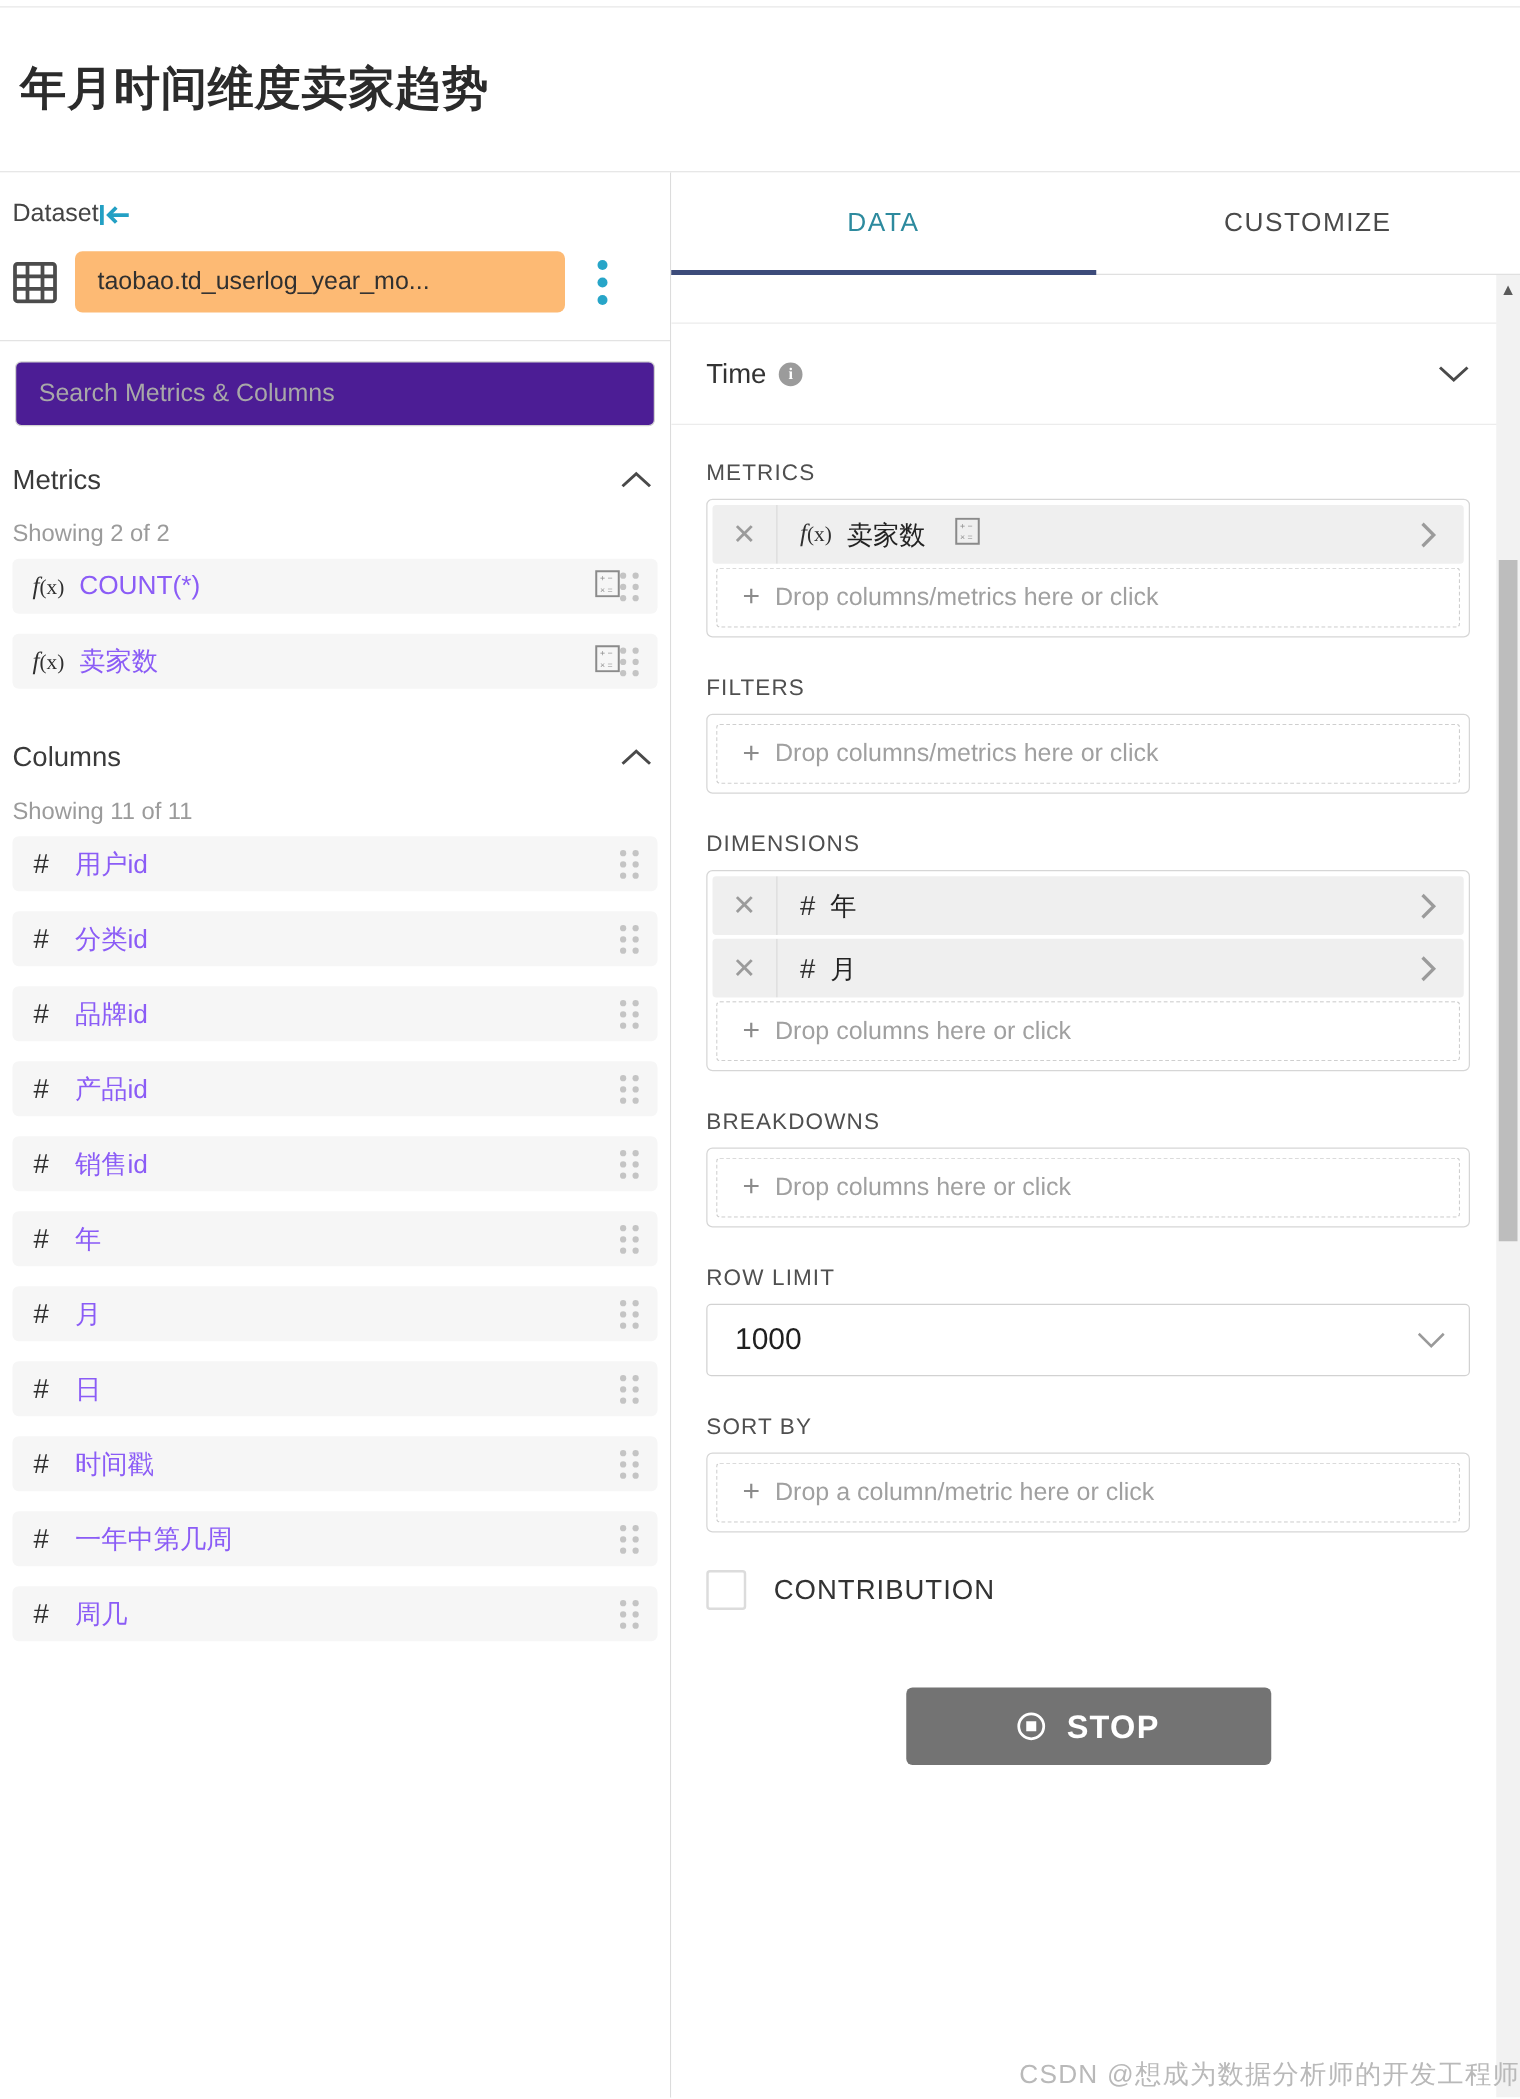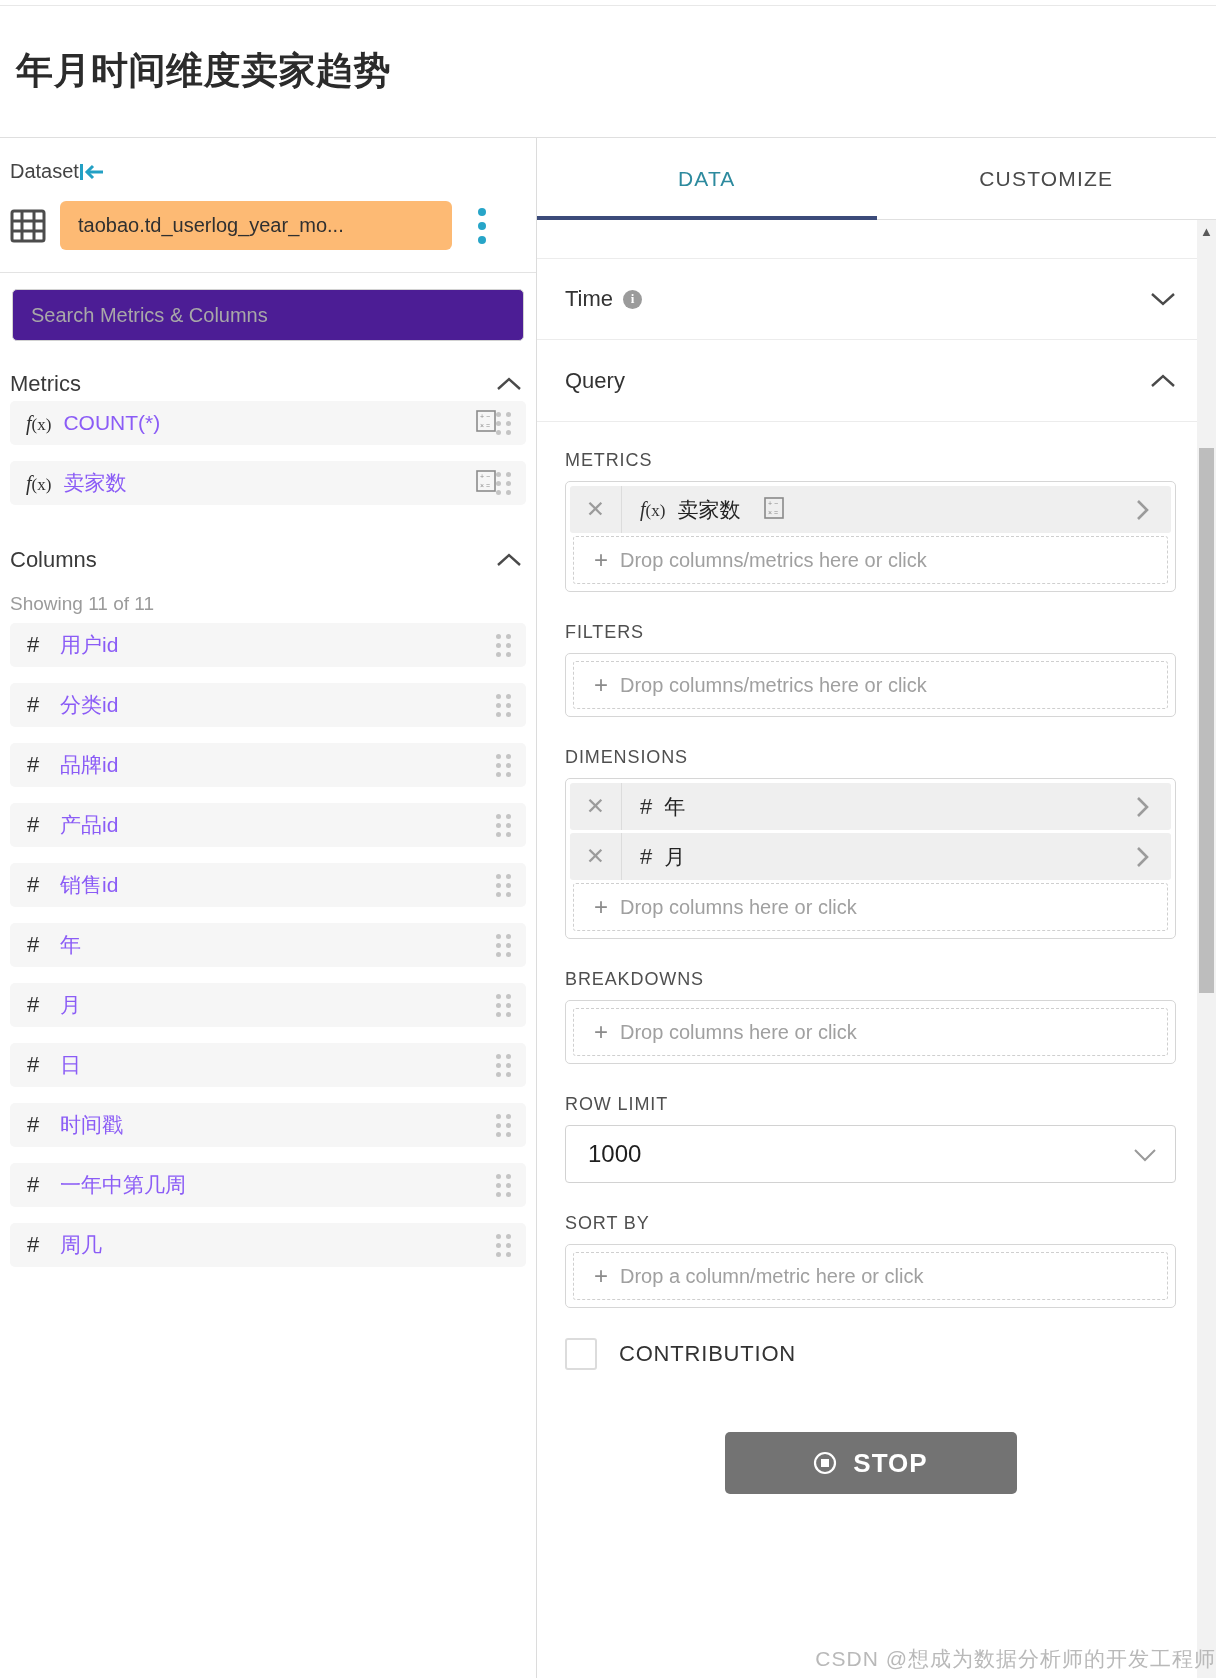--- a/index.html
+++ b/index.html
@@ -216,20 +216,21 @@
       </div>
 
       <div class="section-head">
         <span class="section-title">Metrics</span>
         <span class="chev">
           <svg width="26" height="16" viewBox="0 0 26 16" fill="none" aria-hidden="true">
               <path d="M2 13L13 3L24 13" stroke="#4a4a4a" stroke-width="2.4"></path>
             </svg>
         </span>
       </div>
+      <div class="showing">Showing 2 of 2</div>
 
       <div class="item-row">
         <span class="fx">f<span class="x">(x)</span></span>
         <span class="label">COUNT(*)</span>
         <span class="calc-ic">
           <svg width="20" height="22" viewBox="0 0 20 22" aria-hidden="true">
             <rect x="1" y="1" width="18" height="20" fill="none" stroke="#6e6e6e" stroke-width="1.6"></rect>
             <text x="4" y="9" font-size="7" fill="#6e6e6e" font-family="Liberation Sans, sans-serif">+ −</text>
             <text x="4" y="18" font-size="7" fill="#6e6e6e" font-family="Liberation Sans, sans-serif">× =</text>
           </svg>
@@ -424,28 +425,20 @@
             <span>Time</span>
             <span class="info-badge">i</span>
           </span>
           <span class="chev">
             <svg width="26" height="16" viewBox="0 0 26 16" fill="none" aria-hidden="true">
                 <path d="M2 3L13 13L24 3" stroke="#4a4a4a" stroke-width="2.4"></path>
               </svg>
           </span>
         </div>
 
-        <div class="accordion-row" style="border-top:none;">
-          <span class="acc-title">Query</span>
-          <span class="chev">
-            <svg width="26" height="16" viewBox="0 0 26 16" fill="none" aria-hidden="true">
-                <path d="M2 13L13 3L24 13" stroke="#4a4a4a" stroke-width="2.4"></path>
-              </svg>
-          </span>
-        </div>
 
         <div class="qbody">
 
           <div class="field-block">
             <div class="field-label">METRICS</div>
             <div class="control-box">
               <div class="chip">
                 <span class="chip-x">✕</span>
                 <span class="chip-body">
                   <span class="fx">f<span class="x">(x)</span></span>

